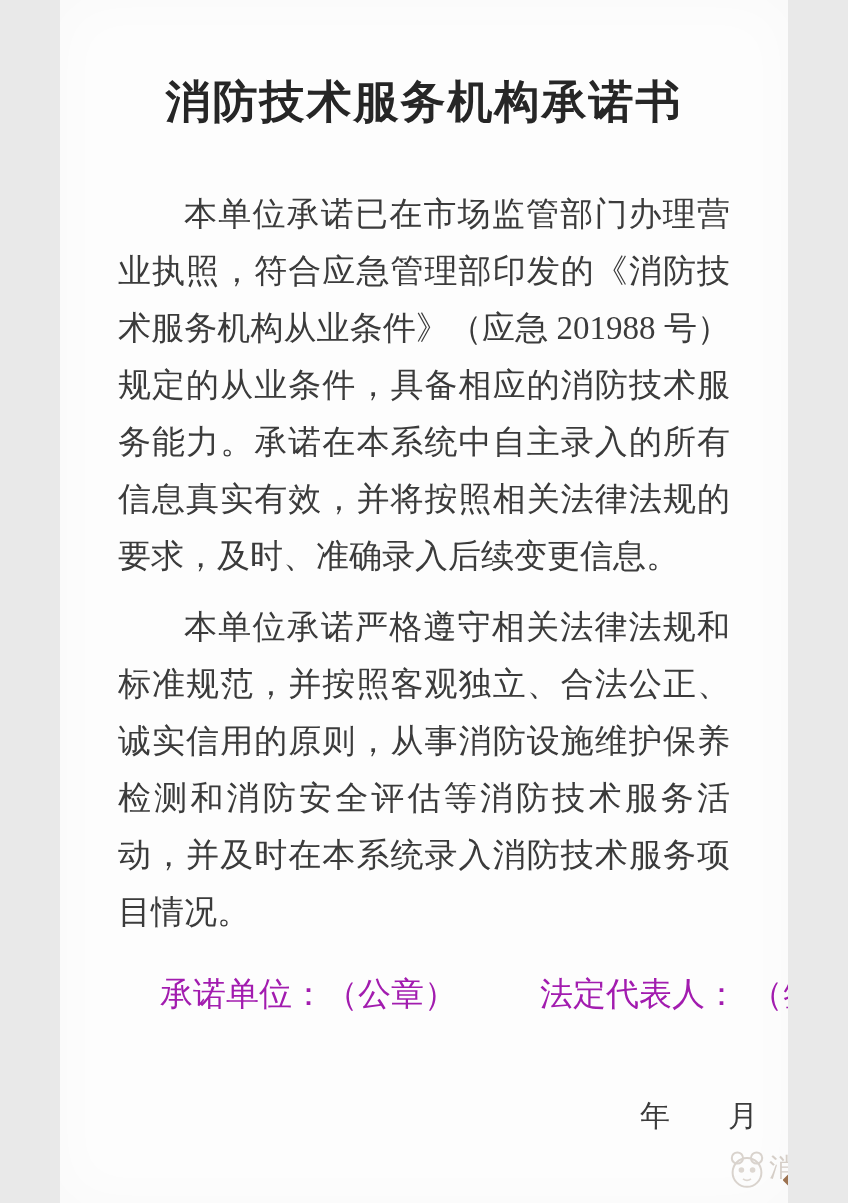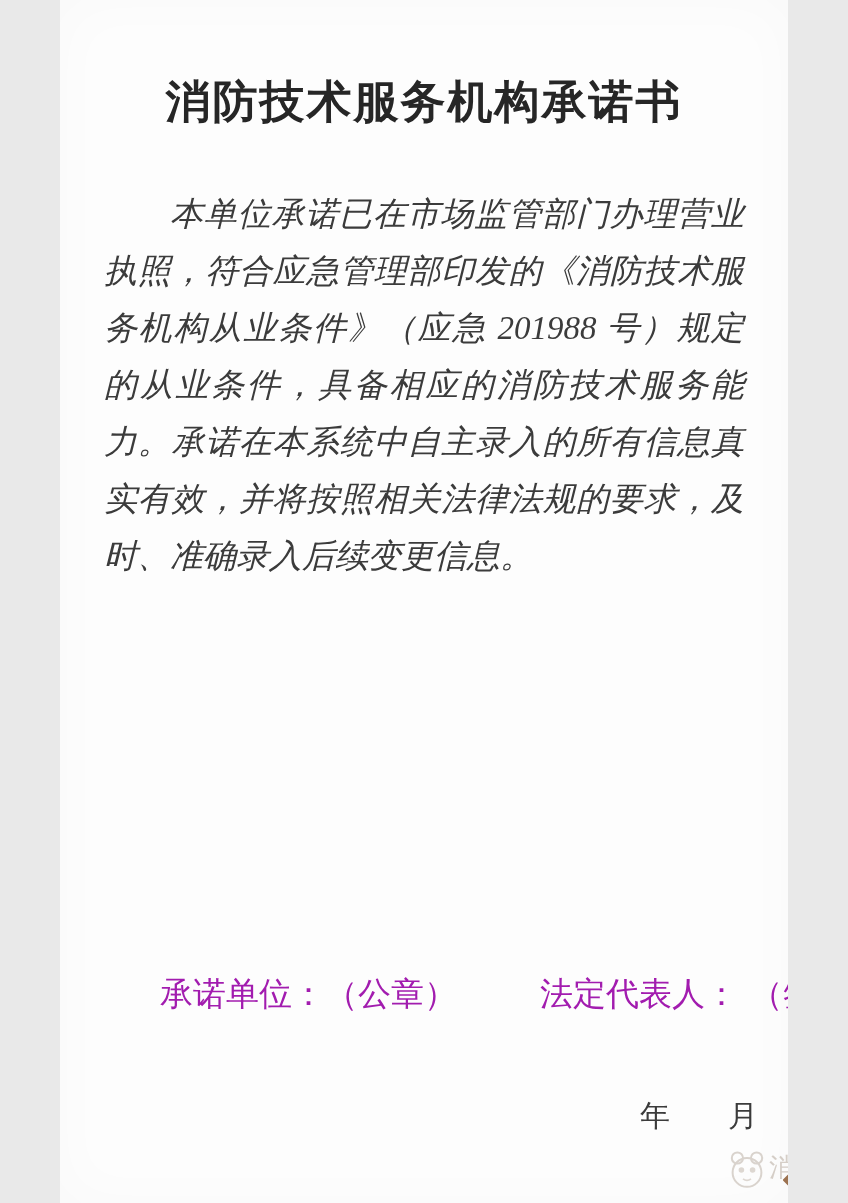--- a/index.html
+++ b/index.html
@@ -26,23 +26,22 @@
     color: #262626;
   }
   .doc-body {
     margin: 58px 44px 0 44px;
     font-size: 33px;
     line-height: 57px;
     text-align: justify;
     color: #3b3b3b;
   }
   .doc-body p {
-    margin: 0;
+    margin: 14px;
     text-indent: 2em;
-    font-style: italic;
   }
   .doc-body p:nth-of-type(4) { margin-top: 11px; }
 
   .sig-row {
     position: absolute;
     top: 972px;
     left: 0; right: 0;
     height: 50px;
     font-size: 33px;
     color: #a21caf;
@@ -102,20 +101,21 @@
 </style>
 </head>
 <body>
 
 <div class="page">
 
   <h1 class="doc-title">消防技术服务机构承诺书</h1>
 
   <main class="doc-body">
     <p>本单位承诺已在市场监管部门办理营业执照，符合应急管理部印发的《消防技术服务机构从业条件》（应急 201988 号）规定的从业条件，具备相应的消防技术服务能力。承诺在本系统中自主录入的所有信息真实有效，并将按照相关法律法规的要求，及时、准确录入后续变更信息。</p>
+    <p>本单位承诺严格遵守相关法律法规和标准规范，并按照客观独立、合法公正、诚实信用的原则，从事消防设施维护保养检测和消防安全评估等消防技术服务活动，并及时在本系统录入消防技术服务项目情况。</p>
   </main>
 
   <div class="sig-row">
     <span class="sig-unit">
       <span>承诺单位：</span><span>（公章）</span>
     </span>
     <span class="sig-rep">法定代表人：</span>
     <span class="sig-sign">（签名）</span>
   </div>
 

